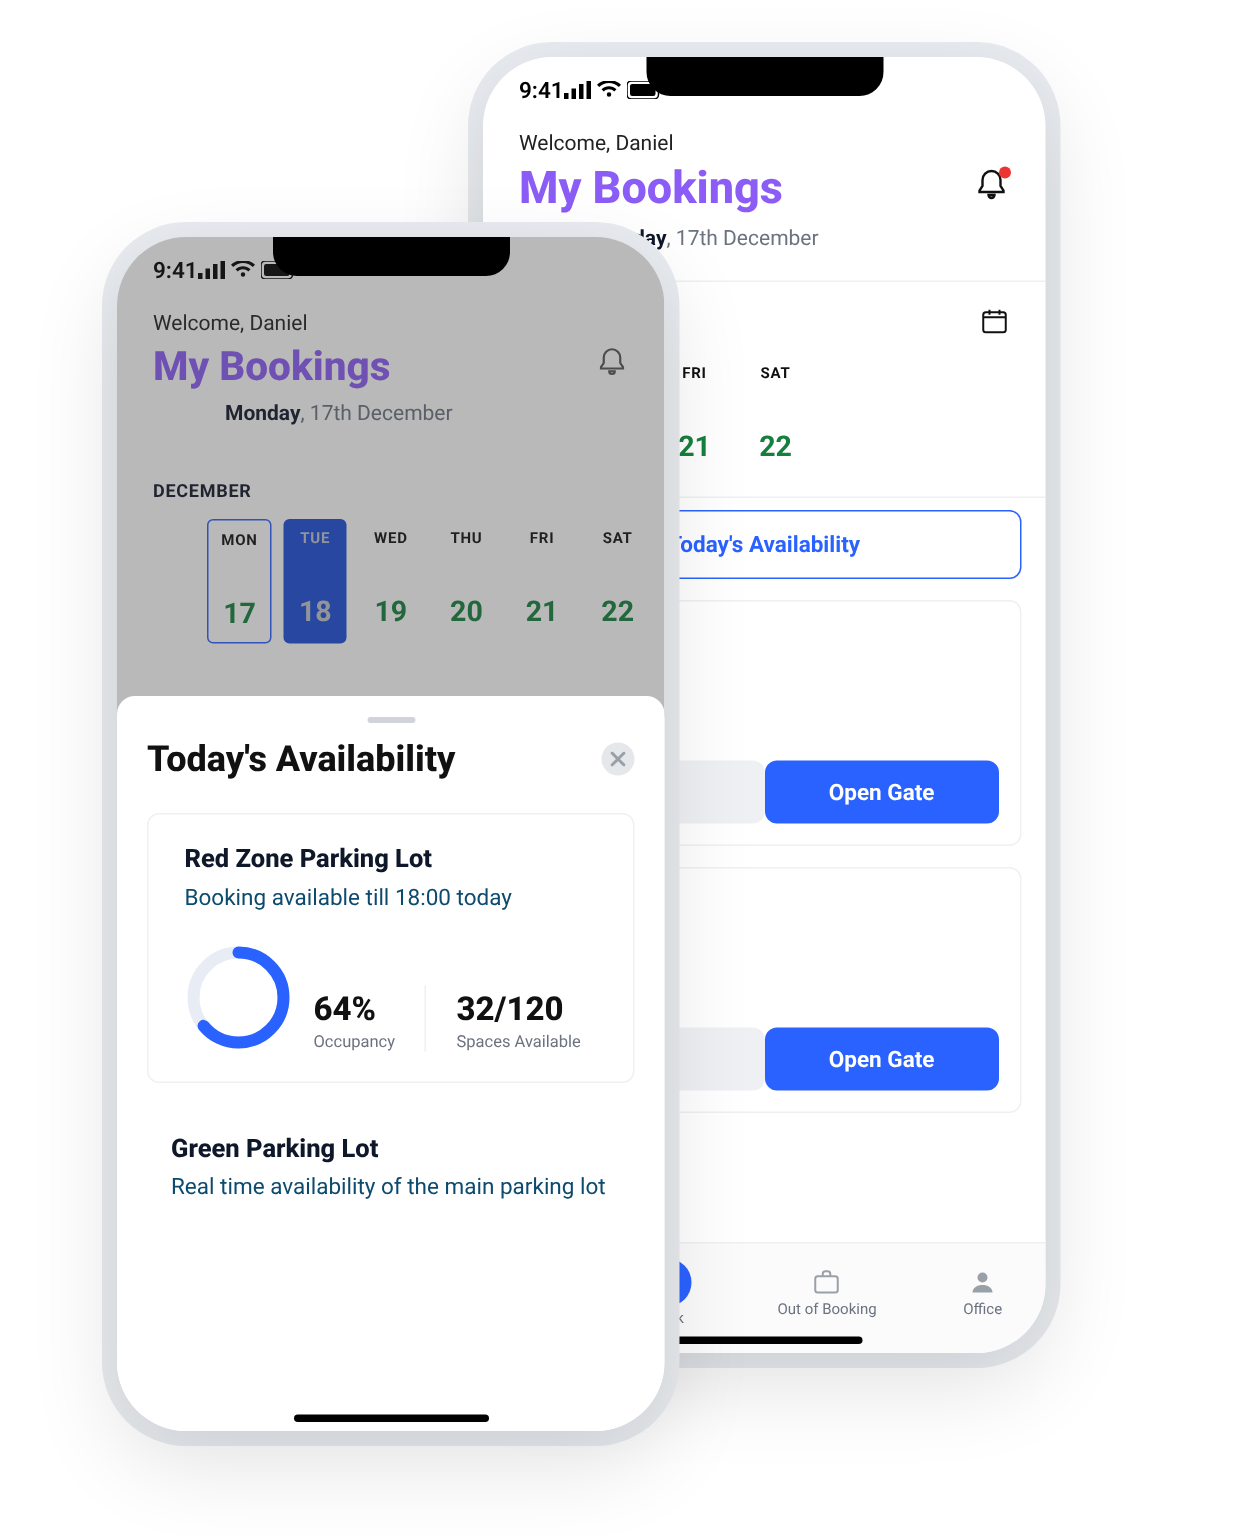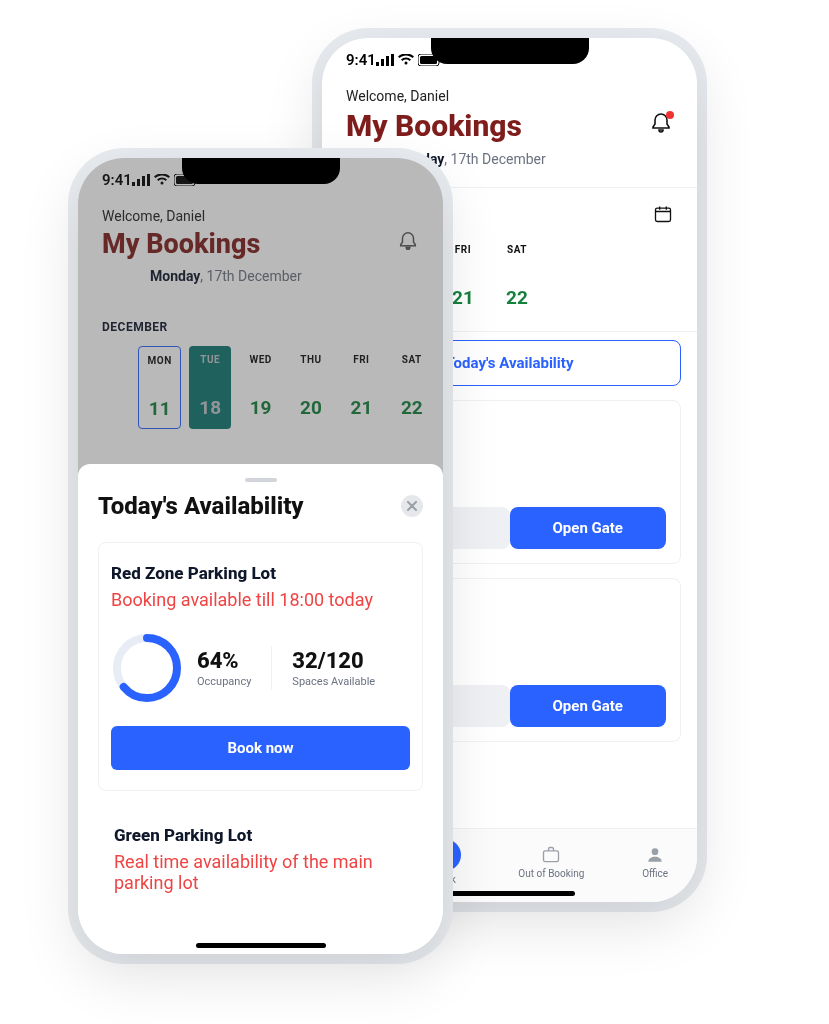--- a/index.html
+++ b/index.html
@@ -26,21 +26,21 @@
     border-radius: 0 0 16px 16px; z-index: 55;
   }
   .status-bar {
     height: 44px; display: flex; justify-content: flex-start; align-items: center;
     padding: 0 24px; font-weight: 600; font-size: 15px;
   }
   .status-right { display: flex; gap: 4px; align-items: center; }
   .header { padding: 6px 24px 12px; }
   .welcome { font-size: 14px; color: #222; margin-bottom: 4px; }
   .title-row { display: flex; justify-content: space-between; align-items: center; }
-  .page-title { font-size: 30px; font-weight: 800; color: #7f1d1d; }
+  .page-title { font-size: 30px; font-weight: 800; color: #8b5cf6; }
   .bell-wrap { position: relative; }
   .bell-dot {
     position: absolute; top: -1px; right: -1px; width: 8px; height: 8px;
     background: #e33; border-radius: 50%;
   }
   .sub-date { font-size: 14px; color: #6b7280; margin-top: 8px; }
   .sub-date b { color: #0f172a; font-weight:700;padding-left:48px; }
   .month-row {
     display: flex; justify-content: space-between; align-items: center;
     padding: 16px 24px 8px; border-top: 1px solid #eef0f3; margin-top: 8px;
@@ -52,21 +52,21 @@
   .cal-day {
     width: 46px; display: flex; flex-direction: column; align-items: center;
     padding: 8px 0; border-radius: 4px; gap: 27px;
   }
   .cal-day .dow { font-size: 10px; font-weight:700; color:#111; letter-spacing:0.5px; }
   .cal-day .num { font-size: 19px; font-weight:700; color:#15803d; margin-top:4px; }
   .cal-day.sel { border:1px solid #2a62ff; background:#fff; }
   .cal-day.mute .dow, .cal-day.mute .num { color:#c2c6cd; }
   .cal-day.red .dow, .cal-day.red .num { color:#e12a2a; }
   .cal-day.red { background:#fff4f0; }
-  .cal-day.yellow { background:#0f766e; }
+  .cal-day.yellow { background:#1d4ed8; }
   .today-btn {
     margin: 8px 16px; border:1.5px solid #2a62ff; border-radius: 8px;
     padding: 13px 0; text-align:center; color:#2a62ff; font-weight:700; font-size:15px;
   }
   .zone-card {
     margin: 14px 16px 0; padding: 14px 14px; border:1px solid #eef0f3; border-radius:8px;
     background:#fff;
   }
   .zone-title { font-size:18px; font-weight:800; color:#111; }
   .zone-time { font-size:13px; color:#6b7280; margin-top:4px; }
@@ -108,25 +108,25 @@
     width:32px; height:4px; background:#d1d5db; border-radius:2px;
     margin: 0 auto 10px;
   }
   .sheet-title-row { display:flex; justify-content:space-between; align-items:center; }
   .sheet-title { font-size:24px; font-weight:800; color:#111; }
   .close-circle {
     width:22px; height:22px; border-radius:50%; background:#e5e7eb;
     display:flex; align-items:center; justify-content:center; color:#9aa0a8;
   }
   .lot {
-    border:1px solid #eef0f3; border-radius:8px; padding:20px 12px; margin-top:22px;
+    border:1px solid #eef0f3; border-radius:8px; padding:20px 24px; margin-top:22px;
   }
   .lot-title { font-size:17px; font-weight:800; color:#0f172a; }
-  .lot-sub { font-size:18px; color:#ef4444; margin-top:6px; }
-  .stats { display:flex; align-items:center; gap:14px; margin-top:22px; }
+  .lot-sub { font-size:15px; color:#0c4a6e; margin-top:6px; }
+  .stats { display:flex; align-items:flex-end; gap:14px; margin-top:22px; }
   .ring-wrap { width:72px; height:72px; position:relative; flex:none; }
   .stat-col { display:flex; flex-direction:column; }
   .stat-big { font-size:22px; font-weight:800; color:#111; }
   .stat-small { font-size:11px; color:#6b7280; margin-top:2px; }
   .sep { width:1px; height:44px; background:#eef0f3; margin:0 6px; }
   .book-btn {
     margin-top:22px; width:100%; padding:13px 0; border-radius:6px;
     background:#2a62ff; color:#fff; text-align:center; font-weight:700; font-size:15px;
   }
   .lot2 { margin-top:18px; padding:16px 16px 0 16px;}
@@ -300,21 +300,21 @@
     <div class="month-row" style="border-top:none;">
       <span class="month-label">DECEMBER</span>
     </div>
     <div class="cal-strip" id="days-front">
         <div class="cal-day ">
           <span class="dow"></span>
           <span class="num"></span>
         </div>
         <div class="cal-day sel">
           <span class="dow">MON</span>
-          <span class="num">11</span>
+          <span class="num">17</span>
         </div>
         <div class="cal-day mute yellow">
           <span class="dow">TUE</span>
           <span class="num">18</span>
         </div>
         <div class="cal-day ">
           <span class="dow">WED</span>
           <span class="num">19</span>
         </div>
         <div class="cal-day ">
@@ -357,21 +357,20 @@
         <div class="stat-col">
           <span class="stat-big">64%</span>
           <span class="stat-small">Occupancy</span>
         </div>
         <div class="sep"></div>
         <div class="stat-col">
           <span class="stat-big">32/120</span>
           <span class="stat-small">Spaces Available</span>
         </div>
       </div>
-      <div class="book-btn">Book now</div>
     </div>
 
     <div class="lot2">
       <div class="lot-title">Green Parking Lot</div>
       <div class="lot-sub">Real time availability of the main parking lot</div>
     </div>
   </div>
   <div class="home-ind" style="z-index:10;"></div>
 </div>
 

